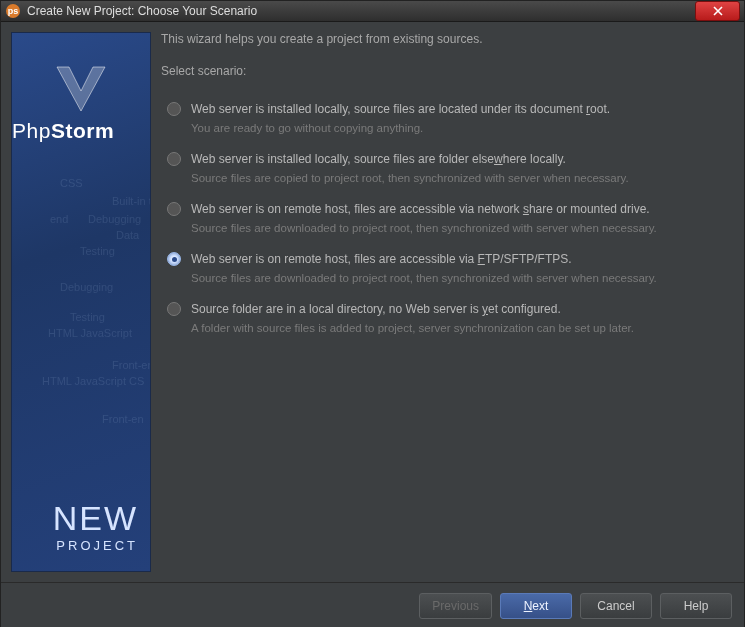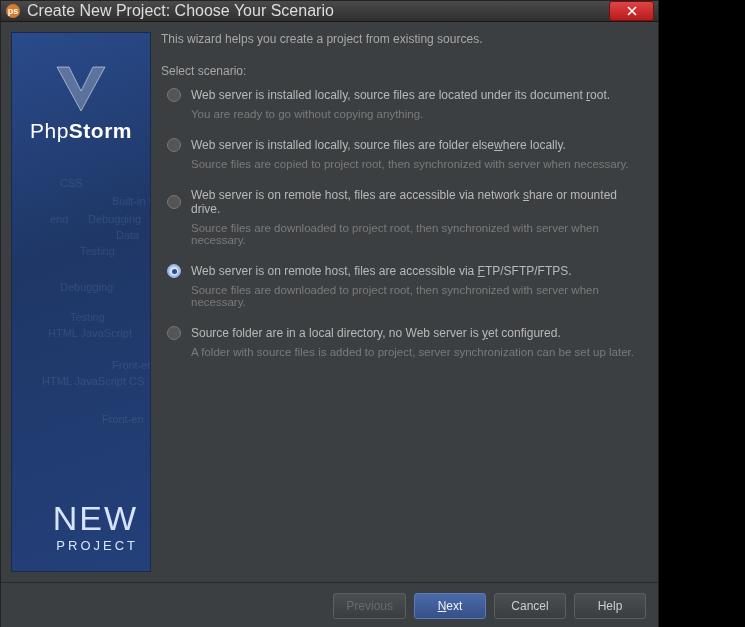--- a/index.html
+++ b/index.html
@@ -6,21 +6,21 @@
     body {
       width: 745px;
       height: 627px;
       background: #000;
       font-family: "Segoe UI", Tahoma, sans-serif;
       font-size: 12px;
       color: #bbb;
       overflow: hidden;
     }
     .window {
-      width: 659px;
+      width: 745px;
       height: 627px;
       display: flex;
       flex-direction: column;
       border: 1px solid #222;
       background: #3c3f41;
     }
     .titlebar {
       height: 28px;
       background: linear-gradient(to bottom, #4a4a4a 0%, #2e2e2e 100%);
       display: flex;
@@ -29,21 +29,21 @@
       border-bottom: 1px solid #1a1a1a;
     }
     .titlebar .app-icon {
       width: 16px; height: 16px;
       margin-right: 6px;
       display: inline-flex; align-items: center; justify-content: center;
     }
     .titlebar .title {
       color: #ddd;
       flex: 1;
-      font-size: 16px;
+      font-size: 12px;
     }
     .titlebar .close-btn {
       width: 45px; height: 20px;
       background: linear-gradient(to bottom, #e04343 0%, #b81b1b 100%);
       border: 1px solid #7a0f0f;
       border-radius: 3px;
       display: flex; align-items: center; justify-content: center;
       cursor: pointer;
     }
     .titlebar .close-btn svg { width: 10px; height: 10px; }
@@ -58,21 +58,21 @@
       width: 140px;
       height: 540px;
       background: linear-gradient(160deg, #2a4a8a 0%, #1e3766 40%, #24407a 100%);
       position: relative;
       overflow: hidden;
       border: 1px solid #1a2a4a;
     }
     .sidebar .brand {
       position: absolute;
       top: 86px; left: 0; right: 0;
-      text-align: center;
+      text-align: left;
       color: #fff;
       font-size: 21px;
       font-weight: 300;
       letter-spacing: 0.5px;
     }
     .sidebar .brand .bold { font-weight: 700; }
     .sidebar .v-logo {
       position: absolute;
       top: 28px; left: 50%; transform: translateX(-50%);
       width: 56px; height: 56px;
@@ -92,21 +92,21 @@
       white-space: nowrap;
     }
     .main {
       flex: 1;
       display: flex;
       flex-direction: column;
       color: #a8a8a8;
     }
     .intro { margin-bottom: 18px; color: #a8a8a8; }
     .select-label { margin-bottom: 10px; color: #a8a8a8; }
-    .options { display: flex; flex-direction: column; gap: 4px; }
+    .options { display: flex; flex-direction: column; gap: 4px; margin-top: 14px; }
     .option-group { margin-bottom: 14px; }
     .option-label {
       display: flex;
       align-items: center;
       gap: 10px;
       cursor: pointer;
       color: #b8b8b8;
       margin-left: 6px;
       margin-bottom: 6px;
     }

